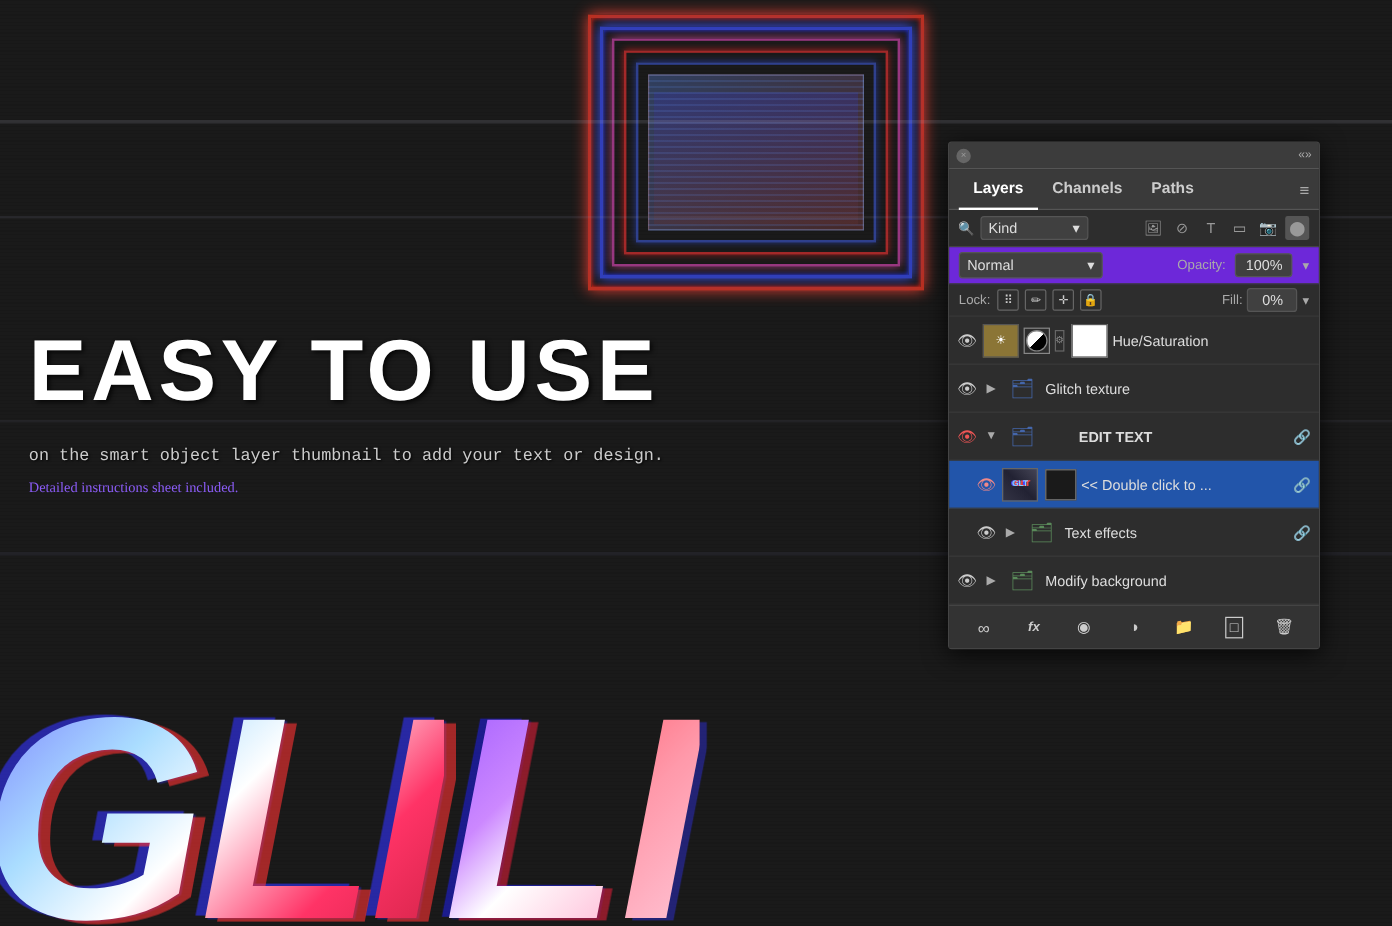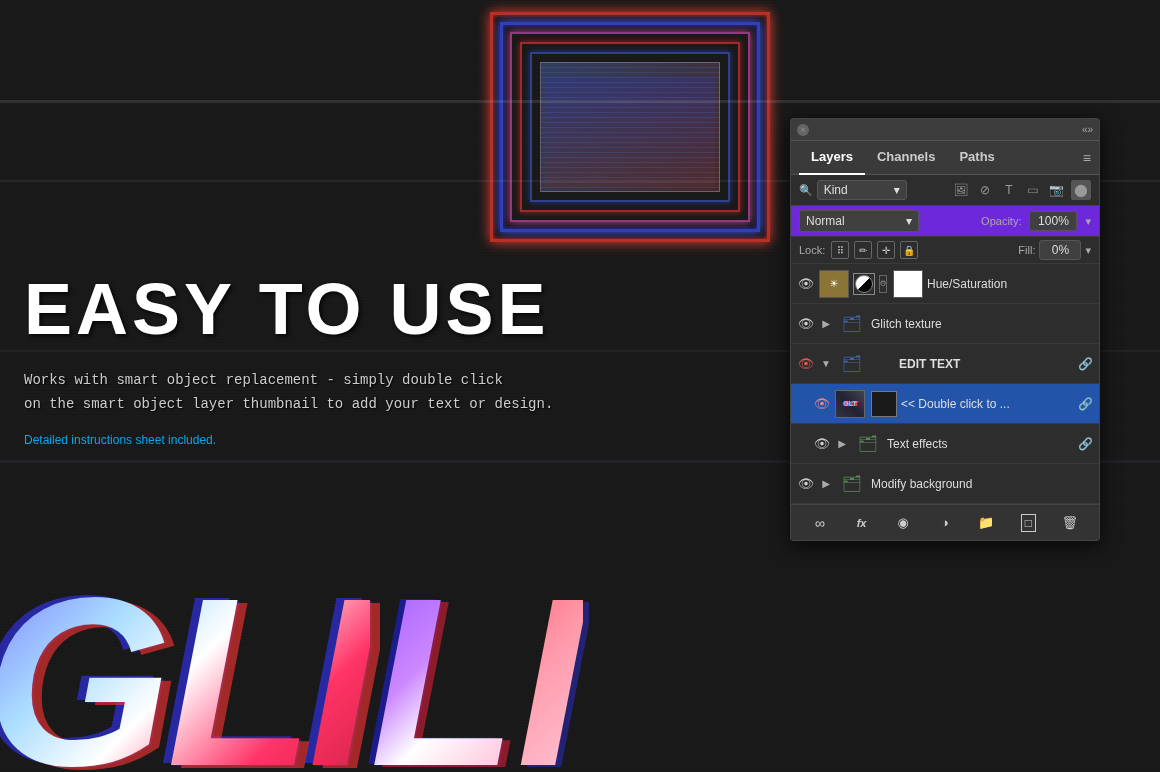--- a/index.html
+++ b/index.html
@@ -62,23 +62,23 @@
     .sub-text {
       font-size: 14px;
       color: #cccccc;
       line-height: 1.7;
       font-family: 'Courier New', monospace;
       text-shadow: 1px 1px 2px rgba(0,0,0,0.9);
     }
 
     .sub-text-detail {
       font-size: 12px;
-      color: #0ea5e9;
-      margin-top: 16px;
-      font-family: Liberation Sans, sans-serif;
+      color: #8b5cf6;
+      margin-top: 6px;
+      font-family: Liberation Serif, serif;
     }
 
     
     .ps-panel {
       position: absolute;
       top: 118px;
       right: 60px;
       width: 310px;
       background: #2d2d2d;
       border: 1px solid #444;
@@ -492,21 +492,20 @@
   </div>
 
   <div style="position:absolute; top:100px; left:0; right:0; height:3px; background: rgba(180,180,200,0.15); z-index:4;"></div>
   <div style="position:absolute; top:180px; left:0; right:0; height:2px; background: rgba(150,150,180,0.12); z-index:4;"></div>
   <div style="position:absolute; top:350px; left:0; right:0; height:2px; background: rgba(130,130,160,0.10); z-index:4;"></div>
   <div style="position:absolute; top:460px; left:0; right:0; height:3px; background: rgba(100,100,140,0.12); z-index:4;"></div>
 </div>
 
 <div class="left-text-area">
   <h1 class="main-title">EASY TO USE</h1>
-  <p class="sub-text">Works with smart object replacement - simply double click</p>
   <p class="sub-text">on the smart object layer thumbnail to add your text or design.</p>
   <p class="sub-text-detail">Detailed instructions sheet included.</p>
 </div>
 
 <div class="ps-panel">
 
   <div class="ps-panel-titlebar">
     <button class="ps-close-btn">×</button>
     <span class="ps-panel-collapse">«»</span>
   </div>

